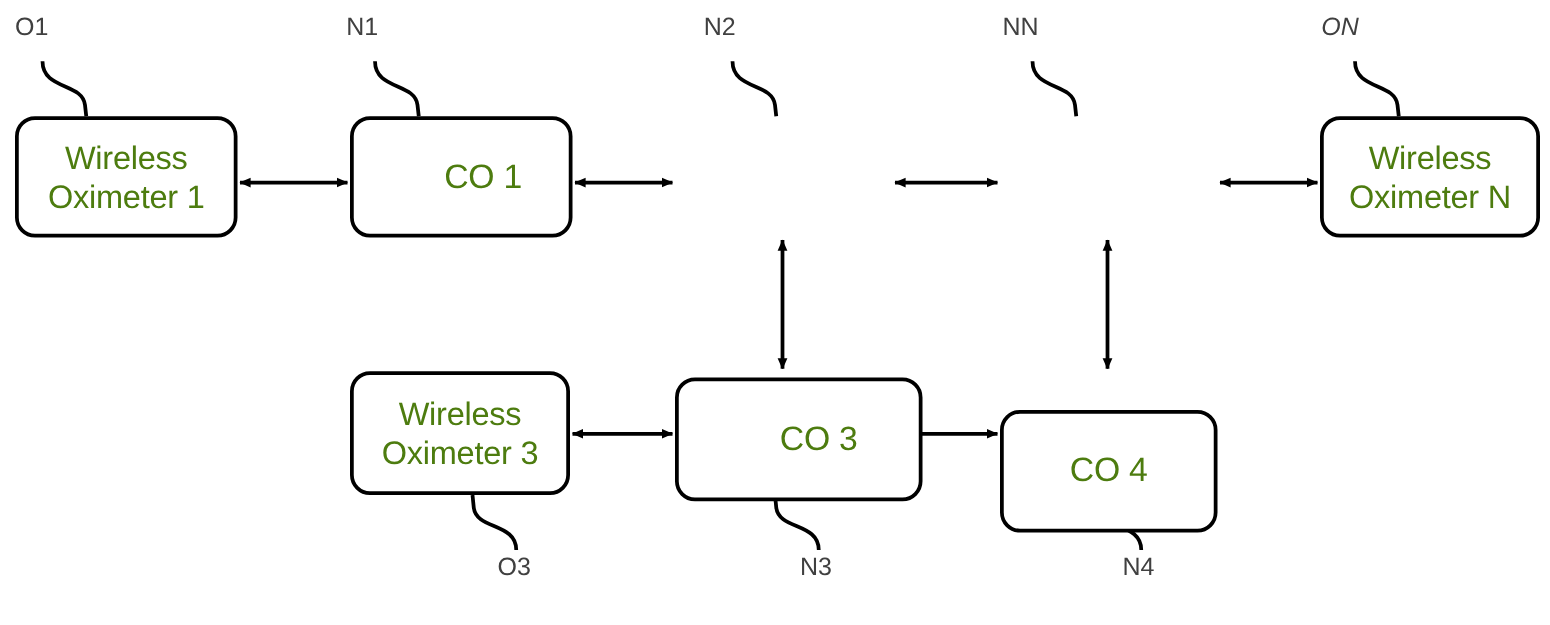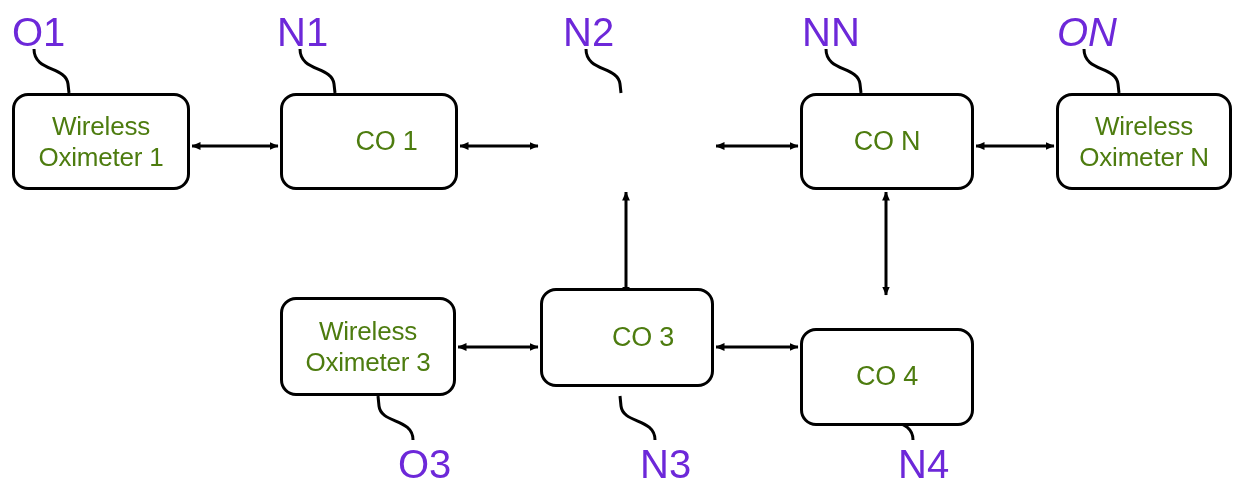--- a/index.html
+++ b/index.html
@@ -45,23 +45,23 @@
     letter-spacing: -0.2px;
     white-space: pre-line;
     color: #4d7c0f;
   }
   .node-label.two-line {
     font-size: 26px;
   }
   .ref-label {
     position: absolute;
     font-family: "Liberation Sans", sans-serif;
-    font-size: 40px;
+    font-size: 20px;
     line-height: 1;
-    color: #6d28d9;
+    color: #404040;
     z-index: 3;
     white-space: nowrap;
   }
 </style>
 </head>
 <body>
 
 <div id="diagram-root">
 
   <svg id="diagram-svg" viewBox="0 0 1240 500" xmlns="http://www.w3.org/2000/svg">
@@ -131,35 +131,32 @@
   <div class="node-box" style="left:12px; top:93px; width:178px; height:97px;">
     <span class="node-label two-line">Wireless
 Oximeter 1</span>
   </div>
 
   <div class="node-box" style="left:280px; top:93px; width:178px; height:97px;padding-left:35px;">
     <span class="node-label">CO 1</span>
   </div>
 
 
-  <div class="node-box" style="left:800px; top:93px; width:174px; height:97px;">
-    <span class="node-label">CO N</span>
-  </div>
 
   <div class="node-box" style="left:1056px; top:93px; width:176px; height:97px;">
     <span class="node-label two-line">Wireless
 Oximeter N</span>
   </div>
 
   <div class="node-box" style="left:280px; top:297px; width:176px; height:99px;">
     <span class="node-label two-line">Wireless
 Oximeter 3</span>
   </div>
 
-  <div class="node-box" style="left:540px; top:288px; width:174px; height:99px;padding-left:32px;">
+  <div class="node-box" style="left:540px; top:302px; width:198px; height:99px;padding-left:32px;">
     <span class="node-label">CO 3</span>
   </div>
 
   <div class="node-box" style="left:800px; top:297px; width:174px; height:98px;margin-top:31px;">
     <span class="node-label">CO 4</span>
   </div>
 
   <div class="ref-label" style="left:12px;   top:12px;">O1</div>
   <div class="ref-label" style="left:277px;  top:12px;">N1</div>
   <div class="ref-label" style="left:563px;  top:12px;">N2</div>

